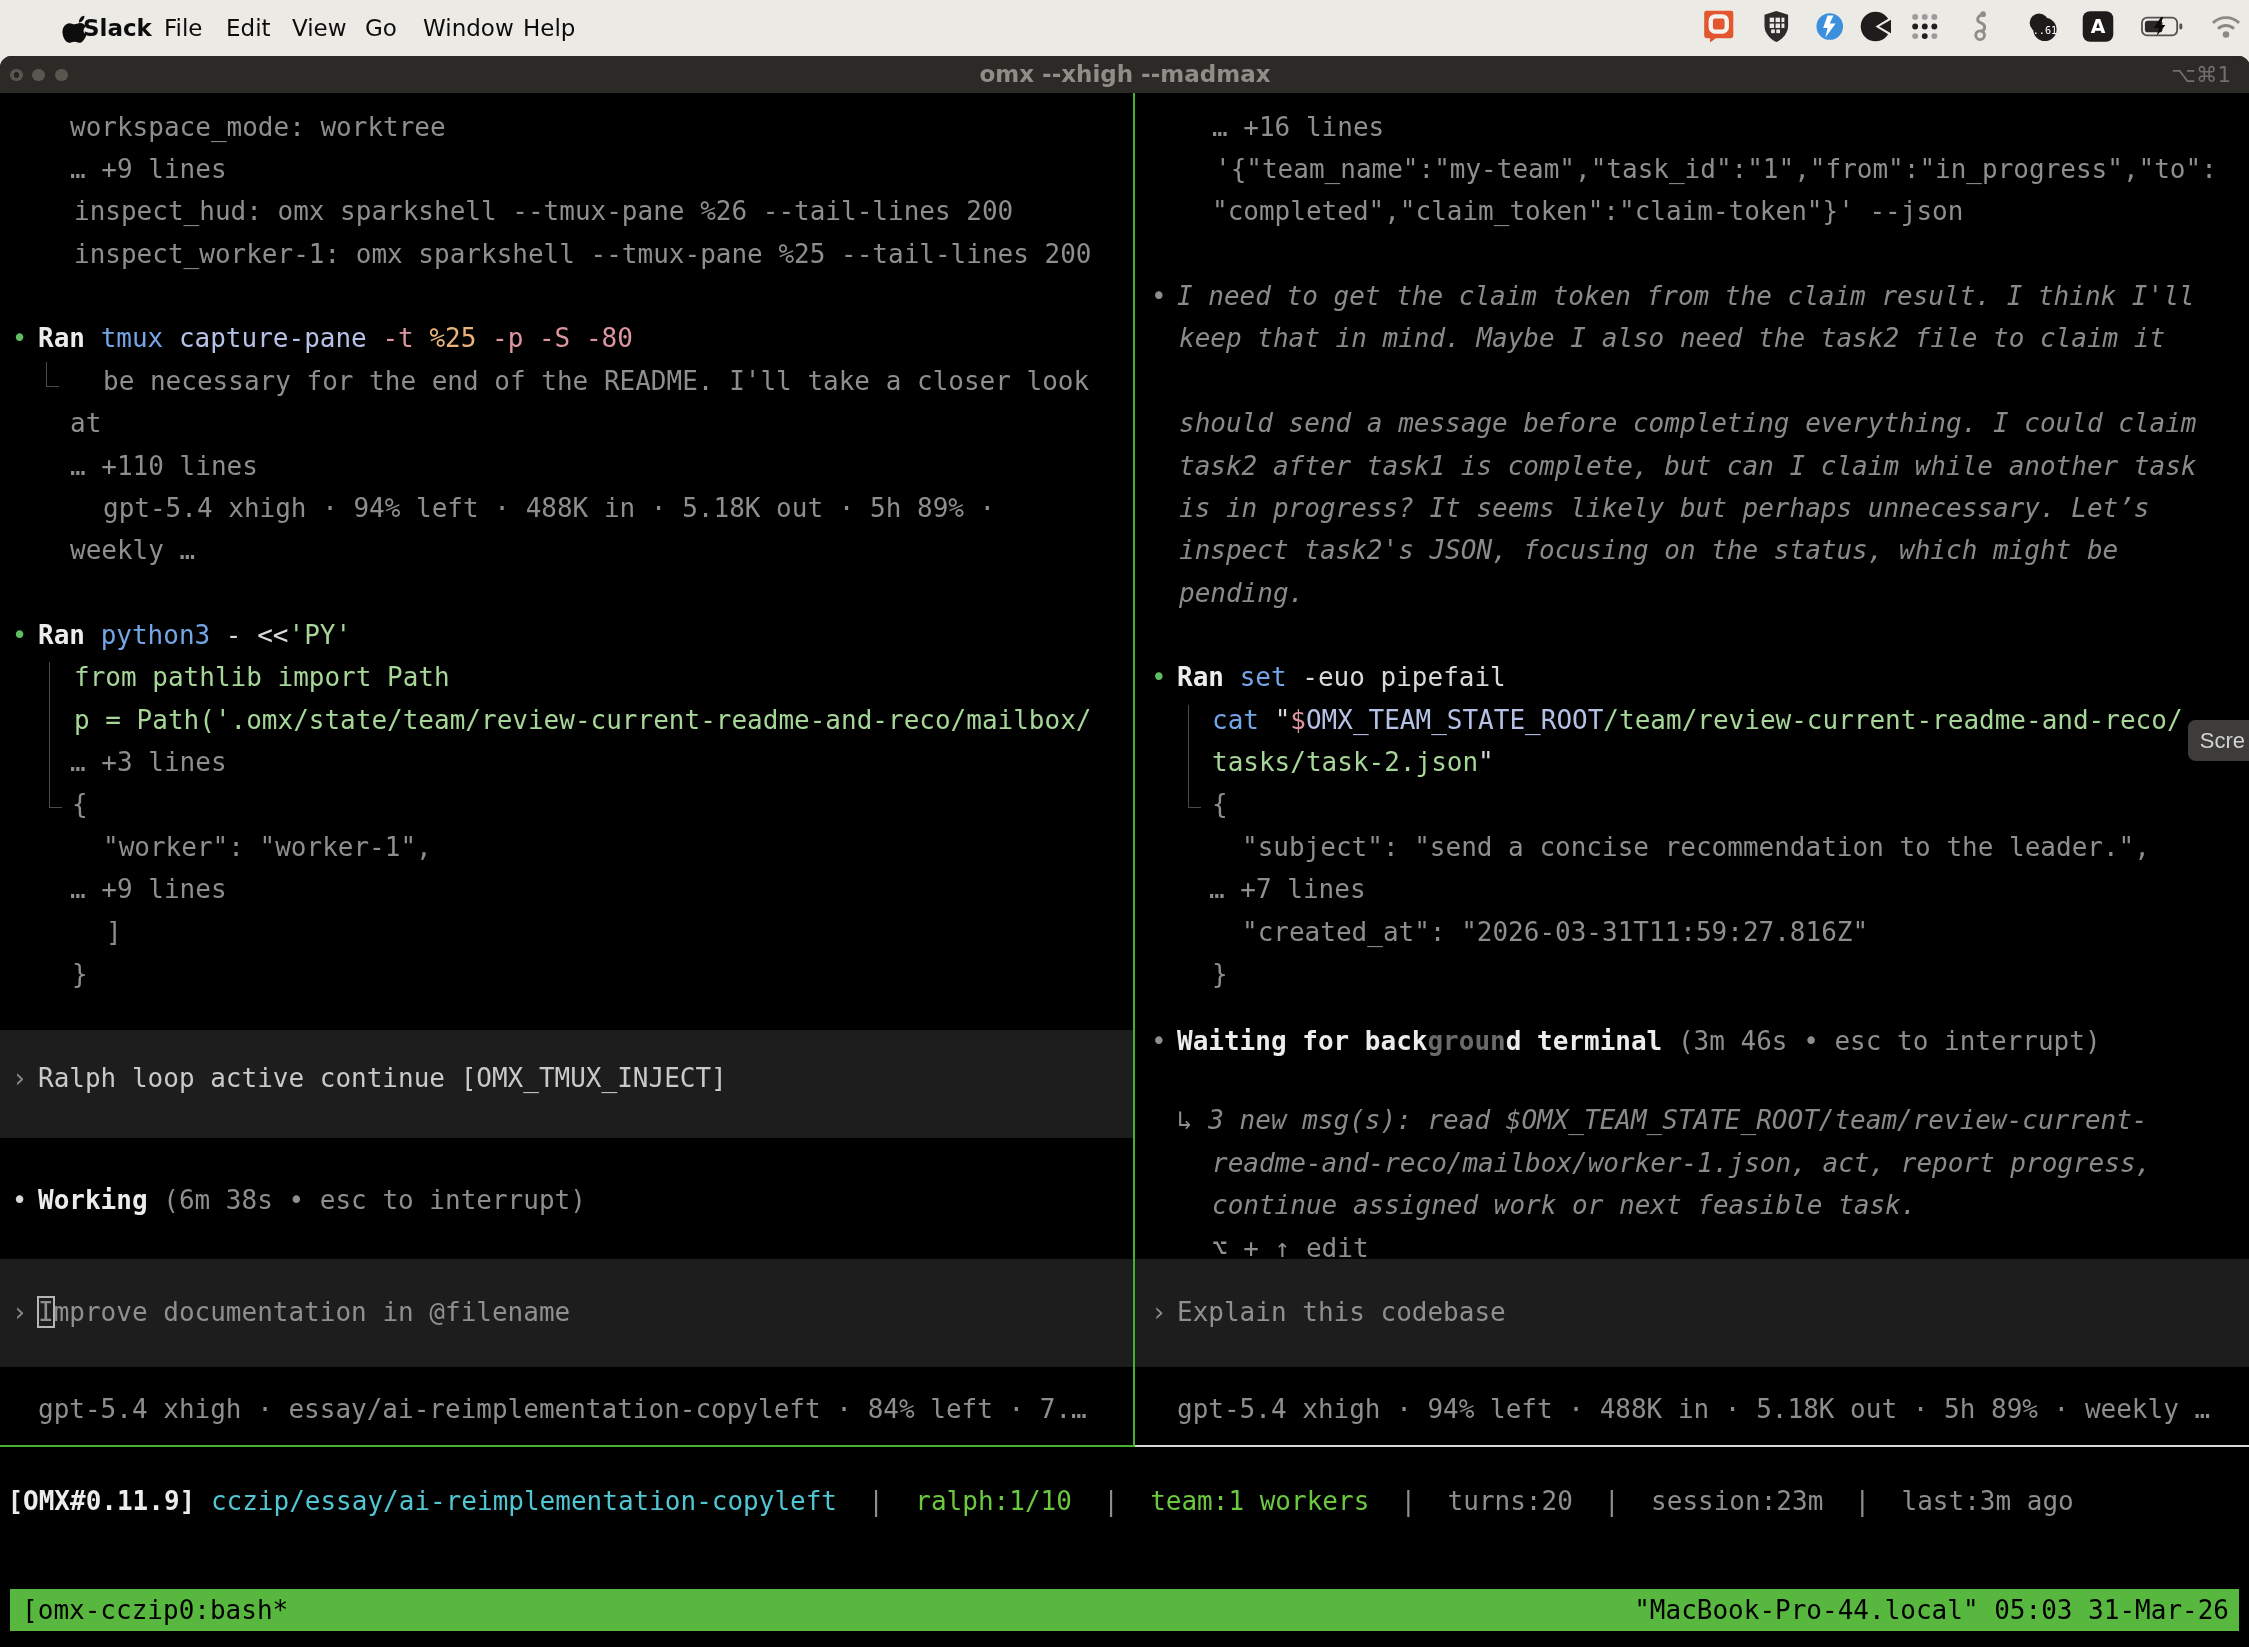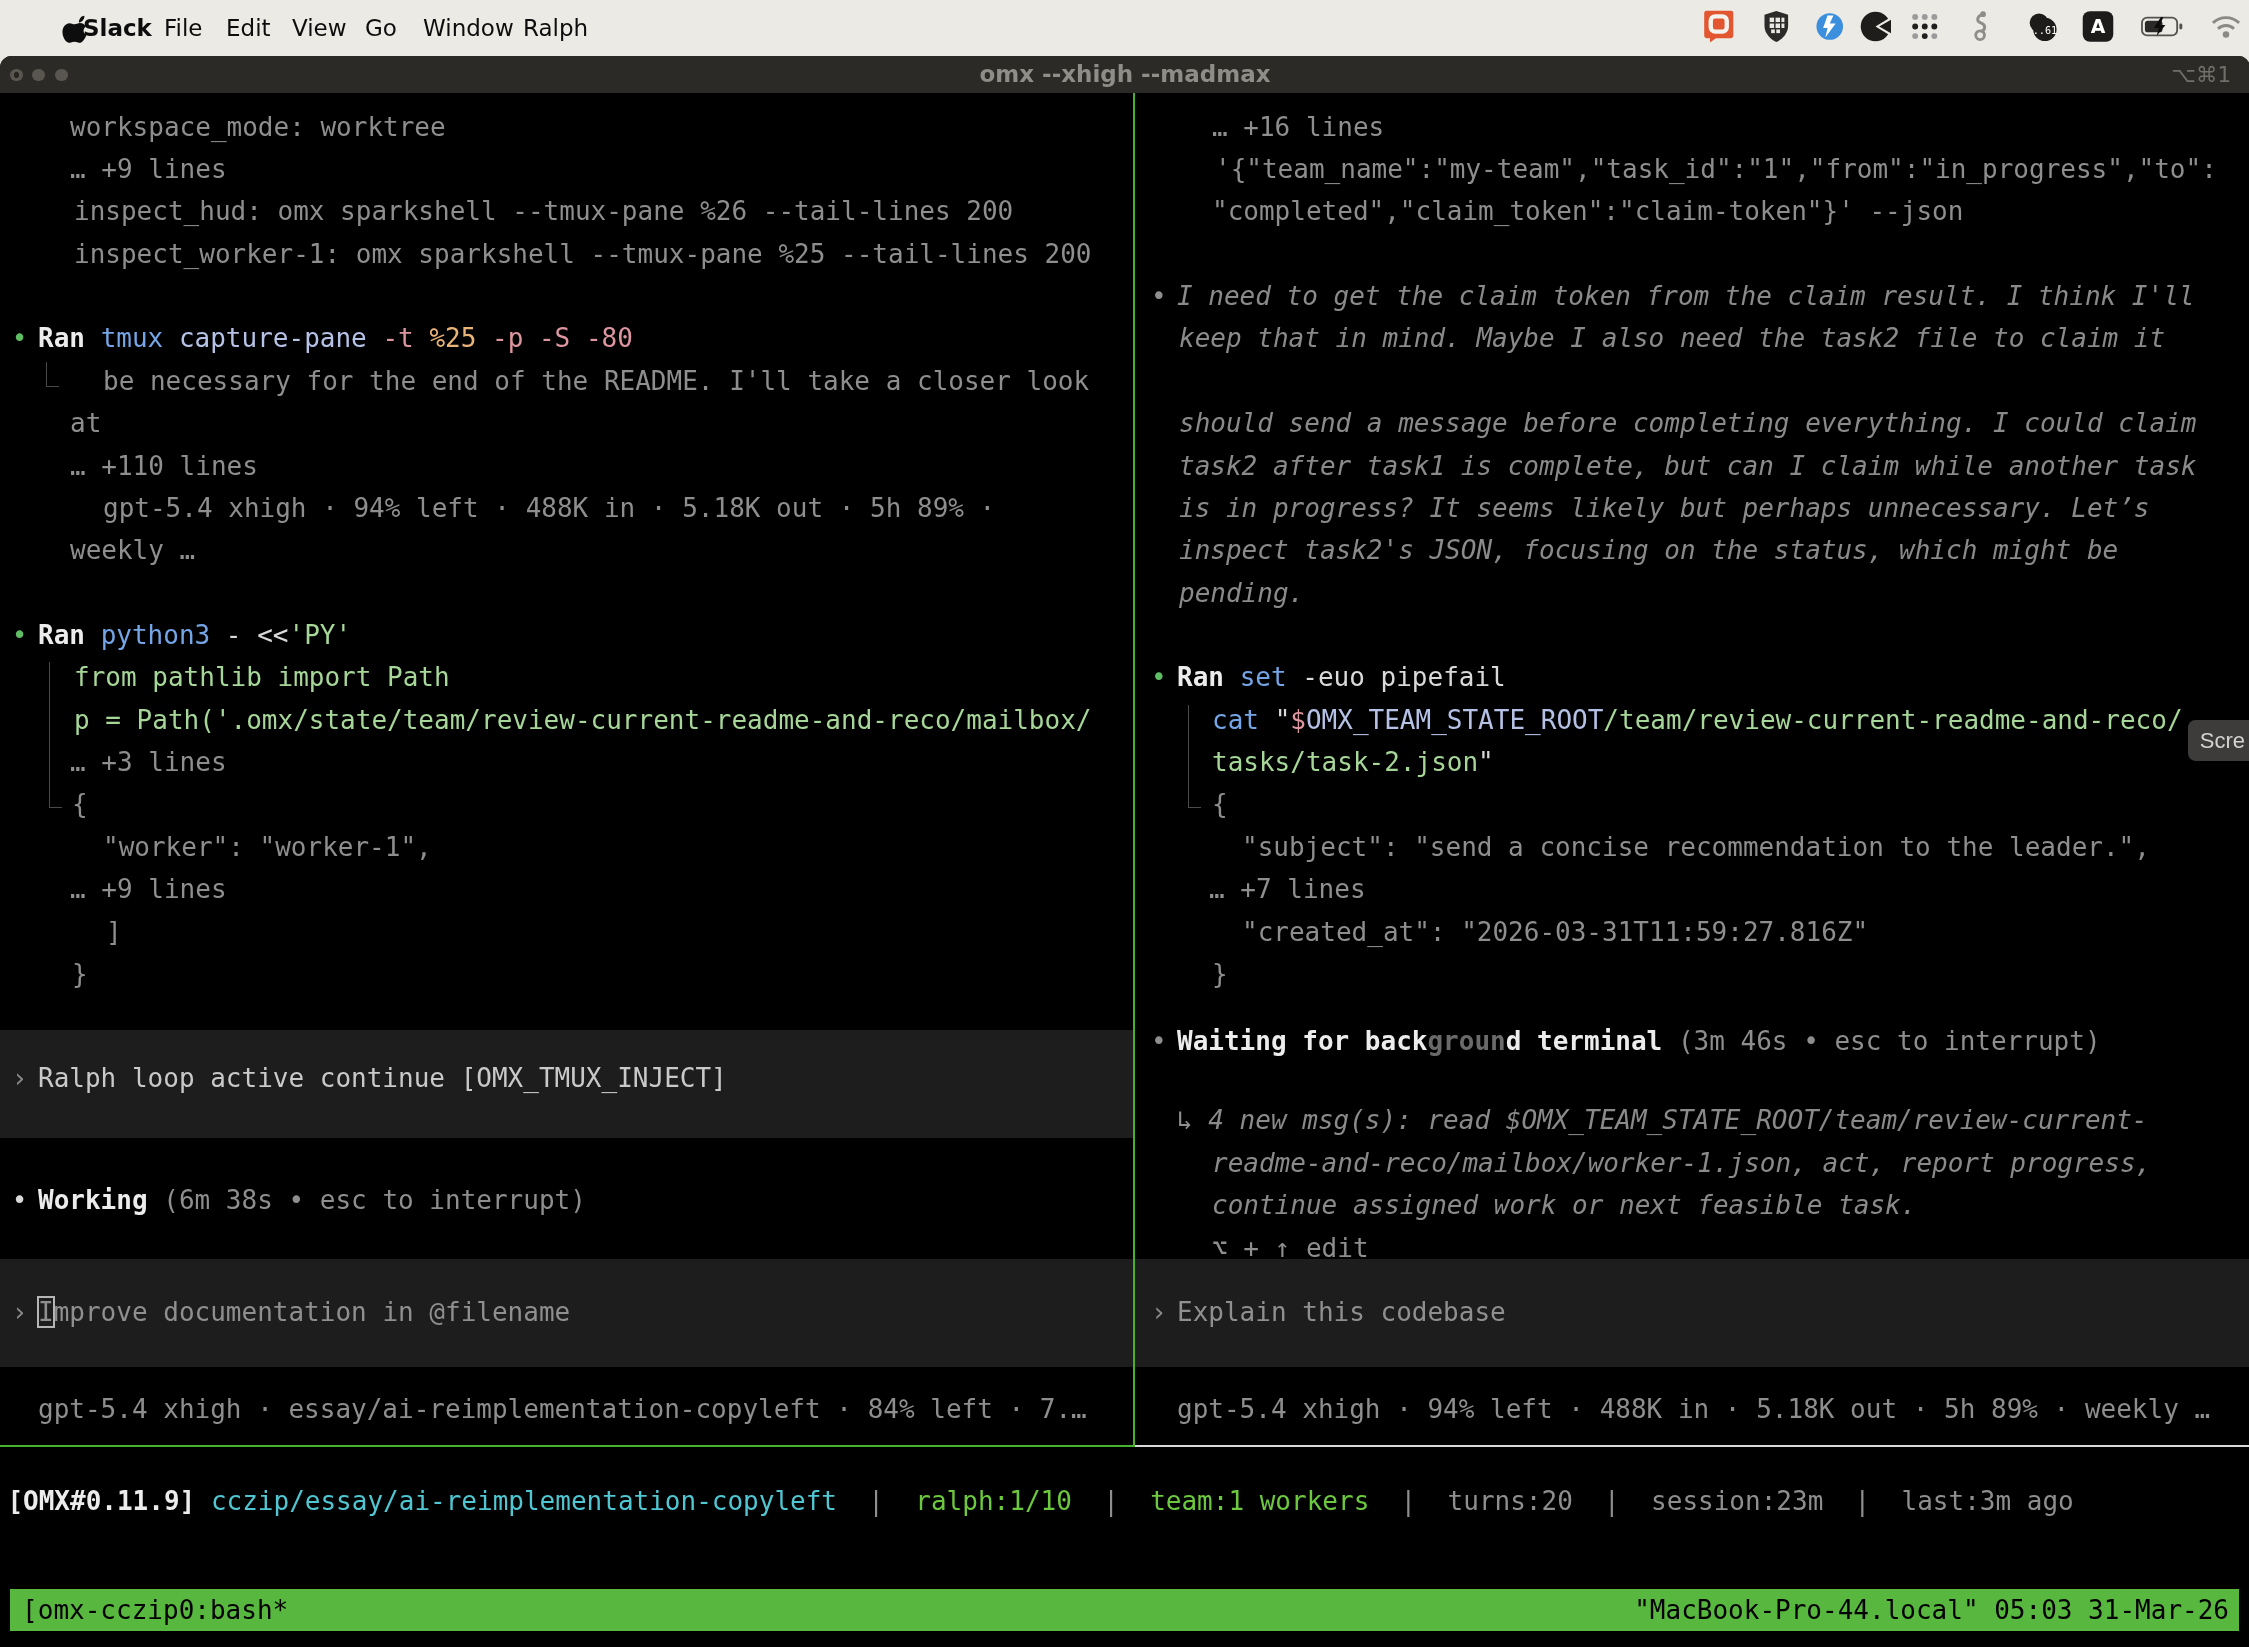--- a/index.html
+++ b/index.html
@@ -65,21 +65,21 @@
 
 <div class="screen">
 
   <div class="menubar">
     <span class="apple-logo">
       <svg width="25" height="29.5" viewBox="0 0 34 40">
         <path fill="#0d0d0d" d="M23 10c0-5 3.5-9 7.5-9 .3 4.8-3.5 9.3-7.5 9zM17 12.5c2.5 0 4.5-1.7 7.5-1.7 3.8 0 6.6 2.1 8 5-4.3 2.4-4.4 8.8.8 10.9-1.5 4.8-5.3 11-9.3 11-2.5 0-3.3-1.5-7-1.5s-4.6 1.5-7 1.5C5 37.7.6 29.5.6 22.9.6 16 5.3 11 10 11c3 0 4.7 1.5 7 1.5z"></path>
       </svg>
     </span>
     <span class="mitem bold" style="left:83px">Slack</span>
-    <span id="menu-items"><span class="mitem" style="left: 164px;">File</span><span class="mitem" style="left: 226px;">Edit</span><span class="mitem" style="left: 292px;">View</span><span class="mitem" style="left: 365px;">Go</span><span class="mitem" style="left: 423px;">Window</span><span class="mitem" style="left: 523px;">Ralph</span></span>
+    <span id="menu-items"><span class="mitem" style="left: 164px;">File</span><span class="mitem" style="left: 226px;">Edit</span><span class="mitem" style="left: 292px;">View</span><span class="mitem" style="left: 365px;">Go</span><span class="mitem" style="left: 423px;">Window</span><span class="mitem" style="left: 523px;">Help</span></span>
 
     
     <span class="stat-icon" style="left:1704px">
       <svg width="29.5" height="32" viewBox="0 0 40 44">
         <path fill="#e2572f" d="M4 0h32a4 4 0 0 1 4 4v30a4 4 0 0 1-4 4H16l-8 6v-6H4a4 4 0 0 1-4-4V4a4 4 0 0 1 4-4z"></path>
         <rect x="9" y="8" width="22" height="21" rx="6" fill="none" stroke="#f4f2ec" stroke-width="6"></rect>
       </svg>
     </span>
     <span class="stat-icon" style="left:1763px">
       <svg width="26.6" height="31" viewBox="0 0 36 42">
@@ -233,21 +233,21 @@
           <div class="tchunk" style="left: 42px; top: 563px;"><span class="c-w">Ran </span><span class="c-blue">set </span><span class="c-wn">-euo pipefail</span></div>
           <div class="tchunk" style="left: 77px; top: 606px;"><span class="c-blue">cat </span><span class="c-wn">"</span><span class="c-pink">$</span><span class="c-lav">OMX_TEAM_STATE_ROOT</span><span class="c-grn">/team/review-current-readme-and-reco/</span></div>
           <div class="tchunk" style="left: 77px; top: 648px;"><span class="c-grn">tasks/task-2.json</span><span class="c-wn">"</span></div>
           <div class="tchunk" style="left: 77px; top: 690px;"><span class="c-g">{</span></div>
           <div class="tchunk" style="left: 107px; top: 733px;"><span class="c-g">"subject": "send a concise recommendation to the leader.",</span></div>
           <div class="tchunk" style="left: 74px; top: 775px;"><span class="c-g">… +7 lines</span></div>
           <div class="tchunk" style="left: 107px; top: 818px;"><span class="c-g">"created_at": "2026-03-31T11:59:27.816Z"</span></div>
           <div class="tchunk" style="left: 77px; top: 860px;"><span class="c-g">}</span></div>
           <div class="tchunk" style="left: 16px; top: 927px;"><span class="c-g">•</span></div>
           <div class="tchunk" style="left: 42px; top: 927px;"><span class="c-w">Waiting for back</span><span class="c-dim">groun</span><span class="c-w">d terminal </span><span class="c-g">(3m 46s • esc to interrupt)</span></div>
-          <div class="tchunk" style="left: 42px; top: 1006px;"><span class="c-g">↳ </span><span class="c-it">4 new msg(s): read $OMX_TEAM_STATE_ROOT/team/review-current-</span></div>
+          <div class="tchunk" style="left: 42px; top: 1006px;"><span class="c-g">↳ </span><span class="c-it">3 new msg(s): read $OMX_TEAM_STATE_ROOT/team/review-current-</span></div>
           <div class="tchunk" style="left: 77px; top: 1049px;"><span class="c-it">readme-and-reco/mailbox/worker-1.json, act, report progress,</span></div>
           <div class="tchunk" style="left: 77px; top: 1091px;"><span class="c-it">continue assigned work or next feasible task.</span></div>
           <div class="tchunk" style="left: 77px; top: 1134px;"><span class="c-g">⌥ + ↑ edit</span></div>
           <div class="tchunk" style="left: 42px; top: 1295px;"><span class="c-g">gpt-5.4 xhigh · 94% left · 488K in · 5.18K out · 5h 89% · weekly …</span></div>
         </div>
 
       <div class="hline l"></div>
       <div class="hline r"></div>
 
       <div class="hud">

